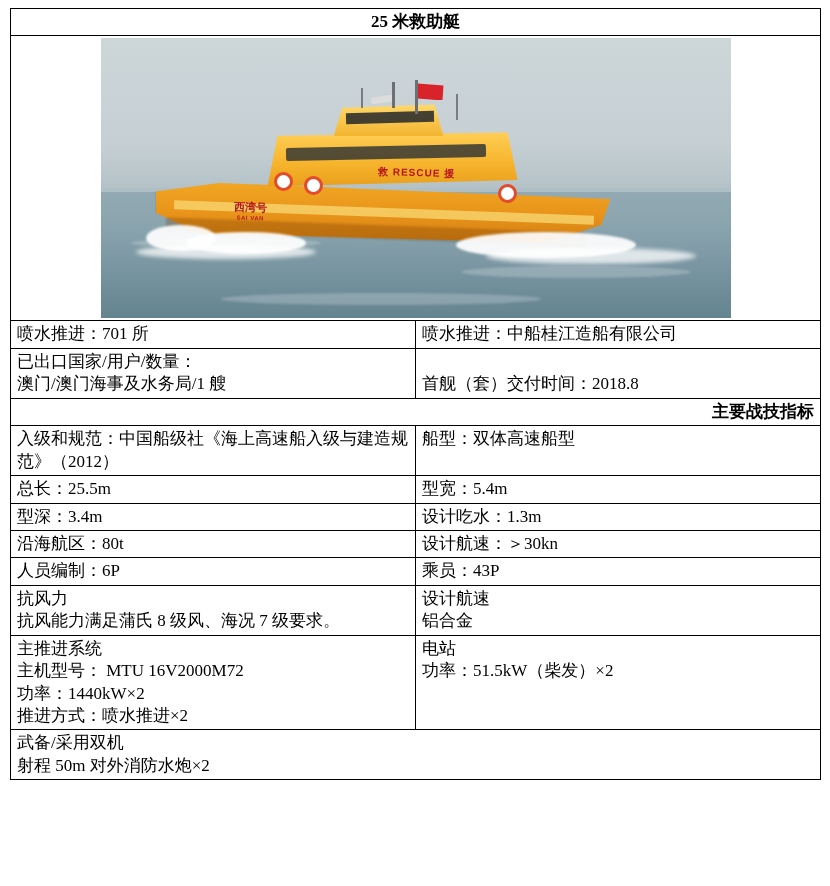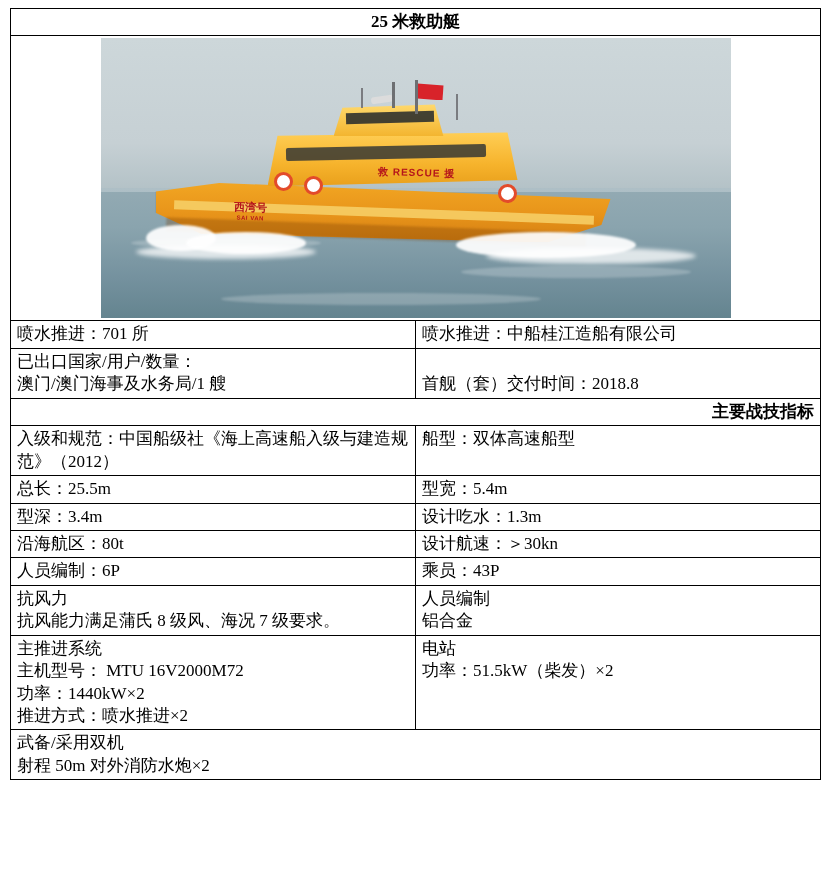--- a/index.html
+++ b/index.html
@@ -367,21 +367,21 @@
           <span>乘员：</span><span>43P</span>
         </td>
       </tr>
 
       <tr>
         <td>
           <span class="cell-line">抗风力</span>
           <span class="cell-line">抗风能力满足蒲氏 8 级风、海况 7 级要求。</span>
         </td>
         <td>
-          <span class="cell-line">人员编制</span>
+          <span class="cell-line">设计航速</span>
           <span class="cell-line">铝合金</span>
         </td>
       </tr>
 
       <tr>
         <td>
           <span class="cell-line">主推进系统</span>
           <span class="cell-line">主机型号： MTU 16V2000M72</span>
           <span class="cell-line">功率：1440kW×2</span>
           <span class="cell-line">推进方式：喷水推进×2</span>

